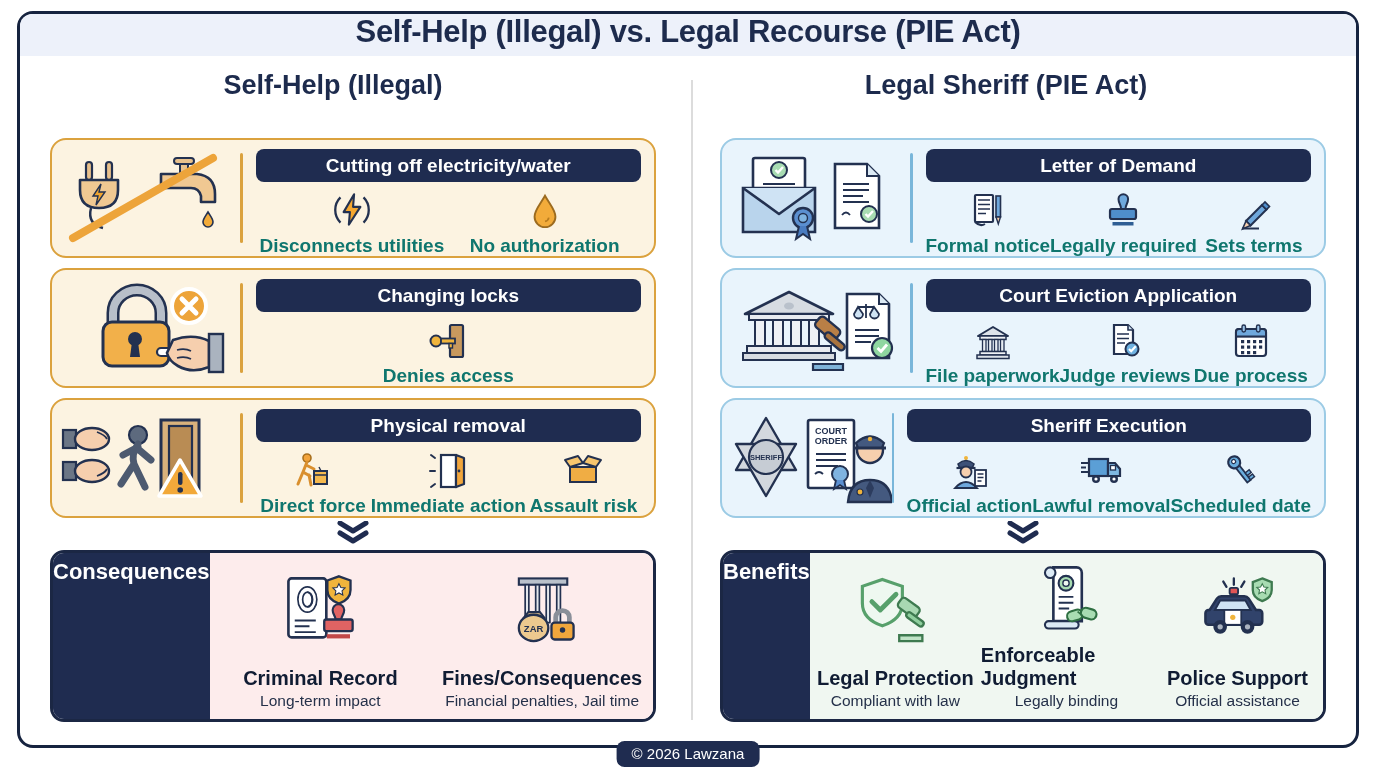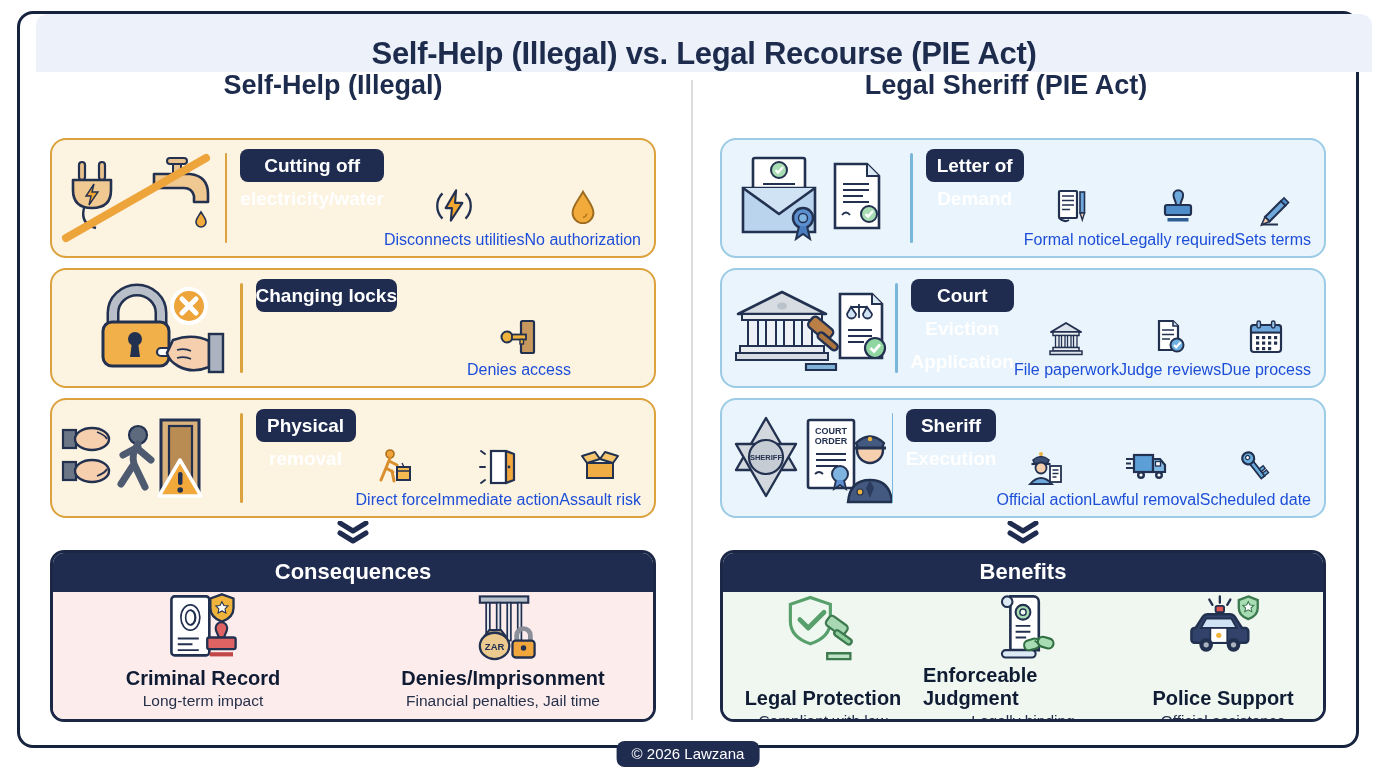--- a/index.html
+++ b/index.html
@@ -1,48 +1,48 @@
 <!DOCTYPE html>
 <html><head>
 <meta charset="utf-8">
 <style>
   html,body{margin:0;padding:0;background:#fff;width:1376px;height:768px;overflow:hidden;
     font-family:"Liberation Sans",sans-serif;-webkit-font-smoothing:antialiased;}
   .frame{position:absolute;left:17px;top:11px;width:1342px;height:737px;border:3px solid #16233f;
     border-radius:16px;background:#fff;box-sizing:border-box;}
-  .title-strip{position:absolute;left:16px;top:0;width:100%;height:58px;background:#edf1fa;
-    border-radius:12px 12px 0 0;display:flex;align-items:flex-end;justify-content:center;}
+  .title-strip{position:absolute;left:0;top:0;width:100%;height:42px;background:#edf1fa;
+    border-radius:12px 12px 0 0;display:flex;align-items:flex-start;justify-content:center;}
   .title-strip h1{margin:0;font-size:31px;font-weight:bold;color:#1d2b4d;letter-spacing:-.3px;}
   .col-heading{position:absolute;top:70px;width:606px;text-align:center;font-size:27px;font-weight:bold;color:#1d2b4d;}
   .col-heading.lft{left:30px}.col-heading.rgt{left:703px}
   .v-divider{position:absolute;left:671px;top:66px;width:2px;height:640px;background:#dcdcdc;}
   .card{position:absolute;width:606px;height:120px;border:2.5px solid;border-radius:16px;
     box-sizing:border-box;display:flex;align-items:stretch;}
   .card.illegal{border-color:#dba23e;background:#fcf3e1;}
   .card.legal{border-color:#9ccbe5;background:#e9f4fc;}
   .card .illus{width:188px;display:flex;align-items:center;justify-content:center;}
   .card .vline{width:2.5px;border-radius:2px;margin:13px 0;}
   .card.illegal .vline{background:#dba23e}.card.legal .vline{background:#79b6da}
-  .card .main{flex:1;display:flex;flex-direction:row;padding:9px 13px 6px;}
+  .card .main{flex:1;display:flex;flex-direction:column;padding:9px 13px 6px;}
   .chead{background:#1f2c50;color:#fff;border-radius:8px;text-align:center;font-size:19px;
     font-weight:bold;height:33px;line-height:33px;}
   .items{flex:1;display:flex;align-items:flex-end;padding-top:4px;}
   .item{flex:1;display:flex;flex-direction:column;align-items:center;gap:4px;padding-bottom:1px;}
   .ic{height:45px;display:flex;align-items:flex-end;justify-content:center;}
-  .lbl{font-size:16px;color:#1d4ed8;white-space:nowrap;}
+  .lbl{font-size:19px;color:#0f766e;white-space:nowrap;font-weight:bold;}
   .arrow{position:absolute;top:521px;}
   .arrow.lft{left:335px}.arrow.rgt{left:1005px}
   .summary{position:absolute;top:550px;width:606px;height:172px;border:3px solid #1b2744;
-    border-radius:14px;box-sizing:border-box;overflow:hidden;display:flex;flex-direction:column;}
+    border-radius:14px;box-sizing:border-box;overflow:hidden;display:flex;flex-direction:row;}
   .summary.lft{left:50px}.summary.rgt{left:720px}
   .shead{background:#1f2c50;color:#fff;text-align:center;font-size:22px;font-weight:bold;padding:6px 0 7px;}
   .sbody{flex:1;display:flex;align-items:stretch;}
   .summary.lft .sbody{background:#fdecec}.summary.rgt .sbody{background:#f0f7f1}
   .sitem{flex:1;display:flex;flex-direction:column;align-items:center;justify-content:flex-end;padding-bottom:9px;}
-  .sic{flex:1;display:flex;justify-content:center;}
+  .sic{flex:1;display:flex;align-items:center;justify-content:center;}
   .st{font-size:20px;font-weight:bold;color:#101c33;line-height:1.15;}
   .ss{font-size:15.5px;color:#25314a;margin-top:2px;}
   .footer-pill{position:absolute;left:688px;top:741px;transform:translateX(-50%);background:#1f2c50;
     color:#fff;font-size:15px;padding:4px 15px 5px;border-radius:8px;z-index:5;white-space:nowrap;text-align:center;}
   svg{display:block}
 </style>
 </head>
 <body>
 
 <div class="frame">
@@ -446,21 +446,21 @@
           <rect x="42" y="10" width="3.5" height="36" fill="#e3e7ec" stroke="#233150" stroke-width="1.6"></rect>
           <rect x="52" y="10" width="3.5" height="36" fill="#e3e7ec" stroke="#233150" stroke-width="1.6"></rect>
           <path d="M25 36 h11 l4 5 h-19 z" fill="#ecc98f" stroke="#233150" stroke-width="2"></path>
           <ellipse cx="30" cy="51" rx="14" ry="12.5" fill="#ecc98f" stroke="#233150" stroke-width="2.2"></ellipse>
           <text x="30" y="55" font-size="9" font-weight="bold" text-anchor="middle" fill="#233150" font-family="Liberation Sans, sans-serif">ZAR</text>
           <path d="M51 46 v-5 a6.5 6.5 0 0 1 13 0 v5" fill="none" stroke="#8a8f99" stroke-width="4.5"></path>
           <rect x="47" y="46" width="21" height="16" rx="3" fill="#f0a63c" stroke="#233150" stroke-width="2.2"></rect>
           <circle cx="57.5" cy="53" r="2.6" fill="#233150"></circle>
         </svg>
       </div>
-      <div class="st">Denies/Imprisonment</div>
+      <div class="st">Fines/Consequences</div>
       <div class="ss">Financial penalties, Jail time</div>
     </div>
   </div>
 </div>
 
 <div class="summary rgt">
   <div class="shead">Benefits</div>
   <div class="sbody">
     <div class="sitem">
       <div class="sic">

